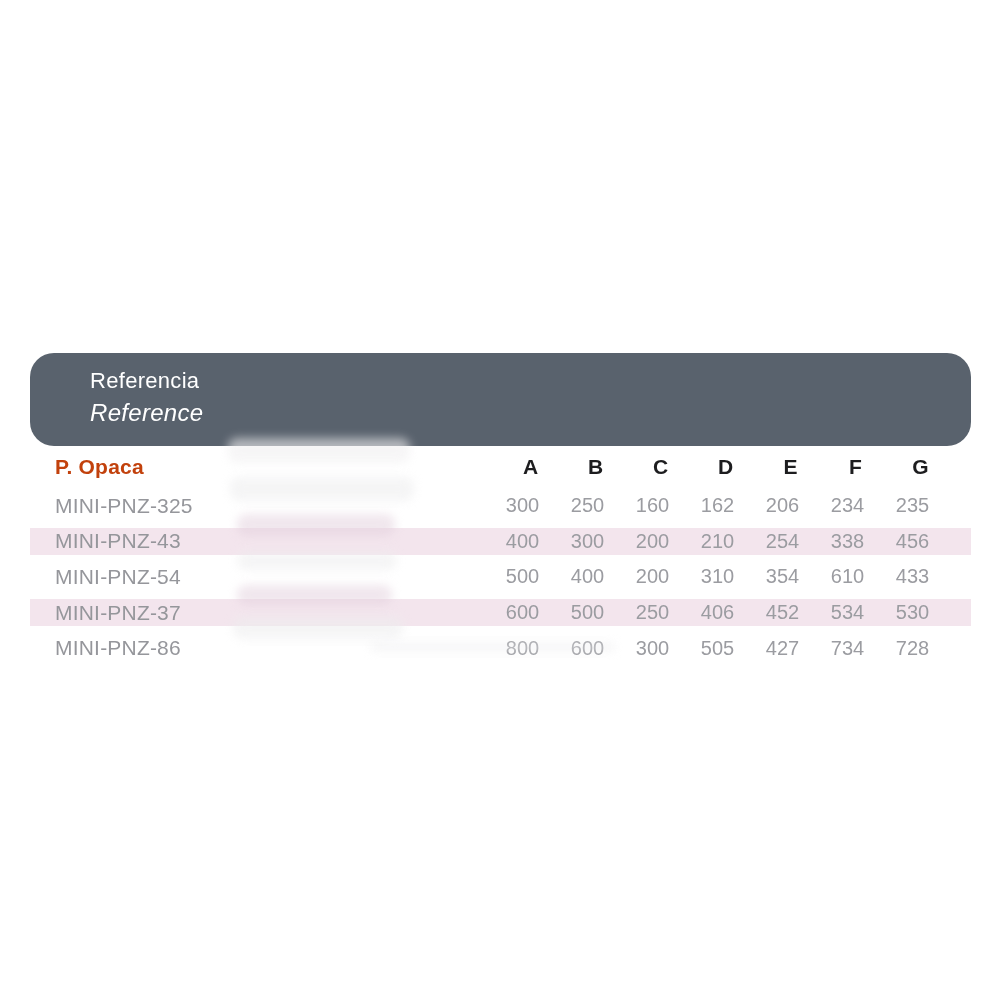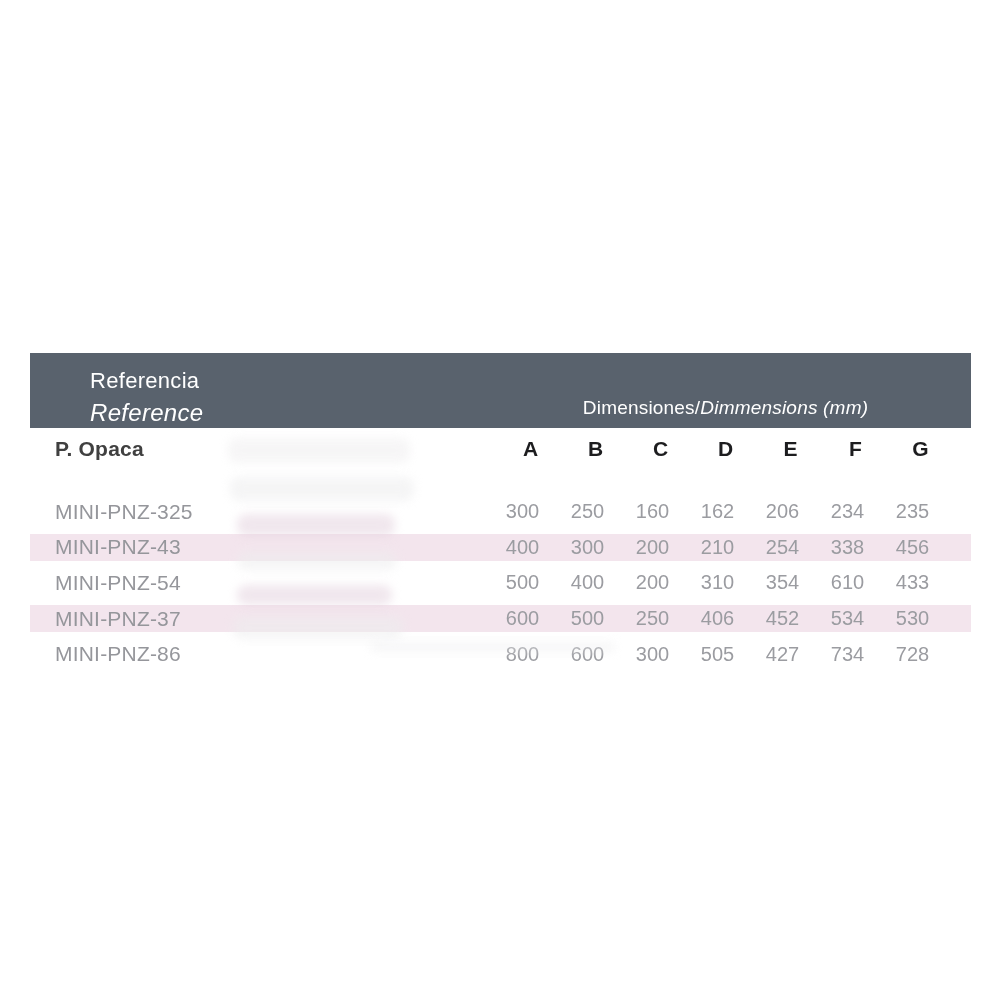--- a/index.html
+++ b/index.html
@@ -17,22 +17,23 @@
   }
   .spec-table {
     position: absolute;
     left: 30px;
     top: 353px;
     width: 941px;
   }
   
   .band {
     position: relative;
-    height: 75px;
+    height: 93px;
     background: var(--header-bg, #59626d);
+    border-radius: 24px;
   }
   .band-left {
     position: absolute;
     left: 60px;
     top: 12px;
     color: var(--header-fg, #ffffff);
   }
   .ref-es {
     font-size: 22px;
     line-height: 32px;
@@ -60,41 +61,41 @@
   .col-row {
     position: relative;
     height: 42px;
     display: flex;
     align-items: center;
   }
   .p-opaca {
     padding-left: 25px;
     font-size: 21px;
     font-weight: bold;
-    color: #404040;
+    color: #c2410c;
     letter-spacing: 0.2px;
   }
   .num-cols {
     position: absolute;
     left: 468px;
     top: 0;
     bottom: 0;
     width: 455px;
     display: flex;
     align-items: center;
   }
   .num-cols .letter {
     width: 65px;
     text-align: center;
     font-size: 21px;
     font-weight: bold;
     color: #1d1d1f;
   }
   
-  .rows { position: relative; margin-top: 24px; }
+  .rows { position: relative; }
   .row {
     position: relative;
     height: 35.6px;
     display: flex;
     align-items: center;
     box-sizing: border-box;
   }
   .row.pink {
     background: var(--pink, #f3e5ed);
     background-clip: content-box;
@@ -143,21 +144,20 @@
 <body>
 
 <div class="canvas">
   <div class="spec-table">
 
     <div class="band">
       <div class="band-left">
         <div class="ref-es">Referencia</div>
         <div class="ref-en">Reference</div>
       </div>
-      <div class="band-dim"><span>Dimensiones/</span><span class="it">Dimmensions (mm)</span></div>
     </div>
 
     <div class="col-row">
       <div class="p-opaca">P. Opaca</div>
       <div class="num-cols">
         <div class="letter">A</div>
         <div class="letter">B</div>
         <div class="letter">C</div>
         <div class="letter">D</div>
         <div class="letter">E</div>

